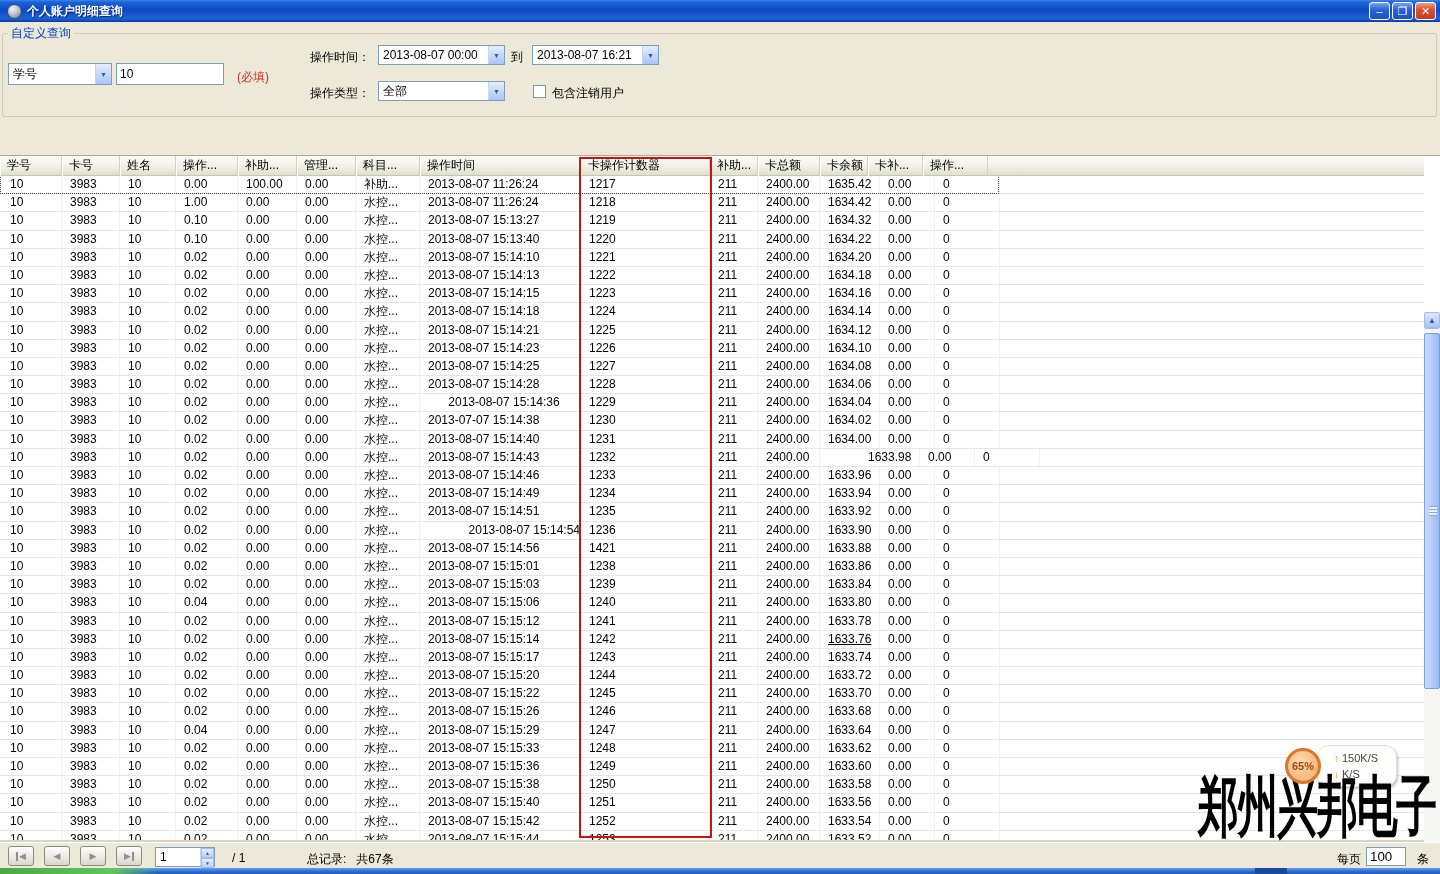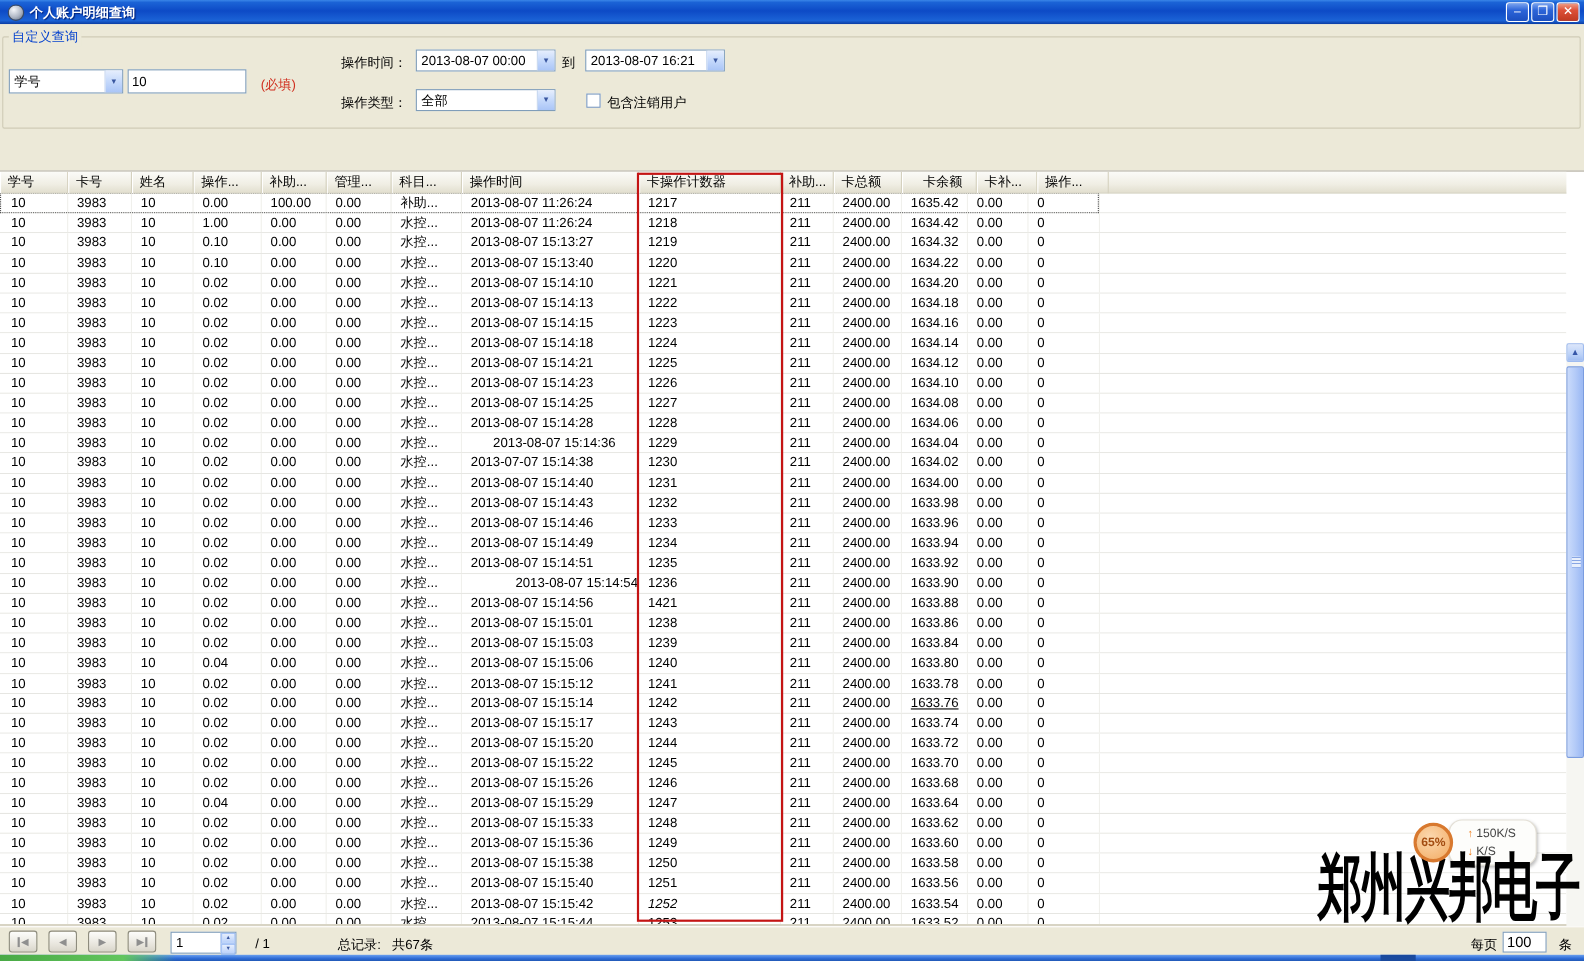--- a/index.html
+++ b/index.html
@@ -170,21 +170,21 @@
         <div class="th" style="width: 58px;">卡号</div>
         <div class="th" style="width: 56px;">姓名</div>
         <div class="th" style="width: 62px;">操作...</div>
         <div class="th" style="width: 59px;">补助...</div>
         <div class="th" style="width: 59px;">管理...</div>
         <div class="th" style="width: 64px;">科目...</div>
         <div class="th" style="width: 161px;">操作时间</div>
         <div class="th" style="width: 129px;">卡操作计数器</div>
         <div class="th" style="width: 48px;">补助...</div>
         <div class="th" style="width: 62px;">卡总额</div>
-        <div class="th" style="width: 68px; text-align: center;">卡余额</div>
+        <div class="th" style="width: 48px;">卡余额</div>
         <div class="th" style="width: 55px;">卡补...</div>
         <div class="th" style="width: 65px;">操作...</div>
       </div>
     <div class="tbody">
         <div class="trow">
           <div class="td" style="width: 62px; padding-left: 10px;">10</div>
           <div class="td" style="width: 58px;">3983</div>
           <div class="td" style="width: 56px;">10</div>
           <div class="td" style="width: 62px;">0.00</div>
           <div class="td" style="width: 59px;">100.00</div>
@@ -428,21 +428,21 @@
           <div class="td" style="width: 58px;">3983</div>
           <div class="td" style="width: 56px;">10</div>
           <div class="td" style="width: 62px;">0.02</div>
           <div class="td" style="width: 59px;">0.00</div>
           <div class="td" style="width: 59px;">0.00</div>
           <div class="td" style="width: 64px;">水控...</div>
           <div class="td" style="width: 161px;">2013-08-07 15:14:43</div>
           <div class="td" style="width: 129px;">1232</div>
           <div class="td" style="width: 48px;">211</div>
           <div class="td" style="width: 62px;">2400.00</div>
-          <div class="td" style="width: 60px;">1633.98</div>
+          <div class="td" style="width: 60px; margin-left: 40px;">1633.98</div>
           <div class="td" style="width: 55px;">0.00</div>
           <div class="td" style="width: 65px;">0</div>
         </div>
         <div class="trow">
           <div class="td" style="width: 62px; padding-left: 10px;">10</div>
           <div class="td" style="width: 58px;">3983</div>
           <div class="td" style="width: 56px;">10</div>
           <div class="td" style="width: 62px;">0.02</div>
           <div class="td" style="width: 59px;">0.00</div>
           <div class="td" style="width: 59px;">0.00</div>
@@ -745,21 +745,21 @@
         </div>
         <div class="trow">
           <div class="td" style="width: 62px; padding-left: 10px;">10</div>
           <div class="td" style="width: 58px;">3983</div>
           <div class="td" style="width: 56px;">10</div>
           <div class="td" style="width: 62px;">0.02</div>
           <div class="td" style="width: 59px;">0.00</div>
           <div class="td" style="width: 59px;">0.00</div>
           <div class="td" style="width: 64px;">水控...</div>
           <div class="td" style="width: 161px;">2013-08-07 15:15:42</div>
-          <div class="td" style="width: 129px; font-style: italic;">1252</div>
+          <div class="td" style="width: 129px;">1252</div>
           <div class="td" style="width: 48px;">211</div>
           <div class="td" style="width: 62px;">2400.00</div>
           <div class="td" style="width: 60px;">1633.54</div>
           <div class="td" style="width: 55px;">0.00</div>
           <div class="td" style="width: 65px;">0</div>
         </div>
         <div class="trow">
           <div class="td" style="width: 62px; padding-left: 10px;">10</div>
           <div class="td" style="width: 58px;">3983</div>
           <div class="td" style="width: 56px;">10</div>

